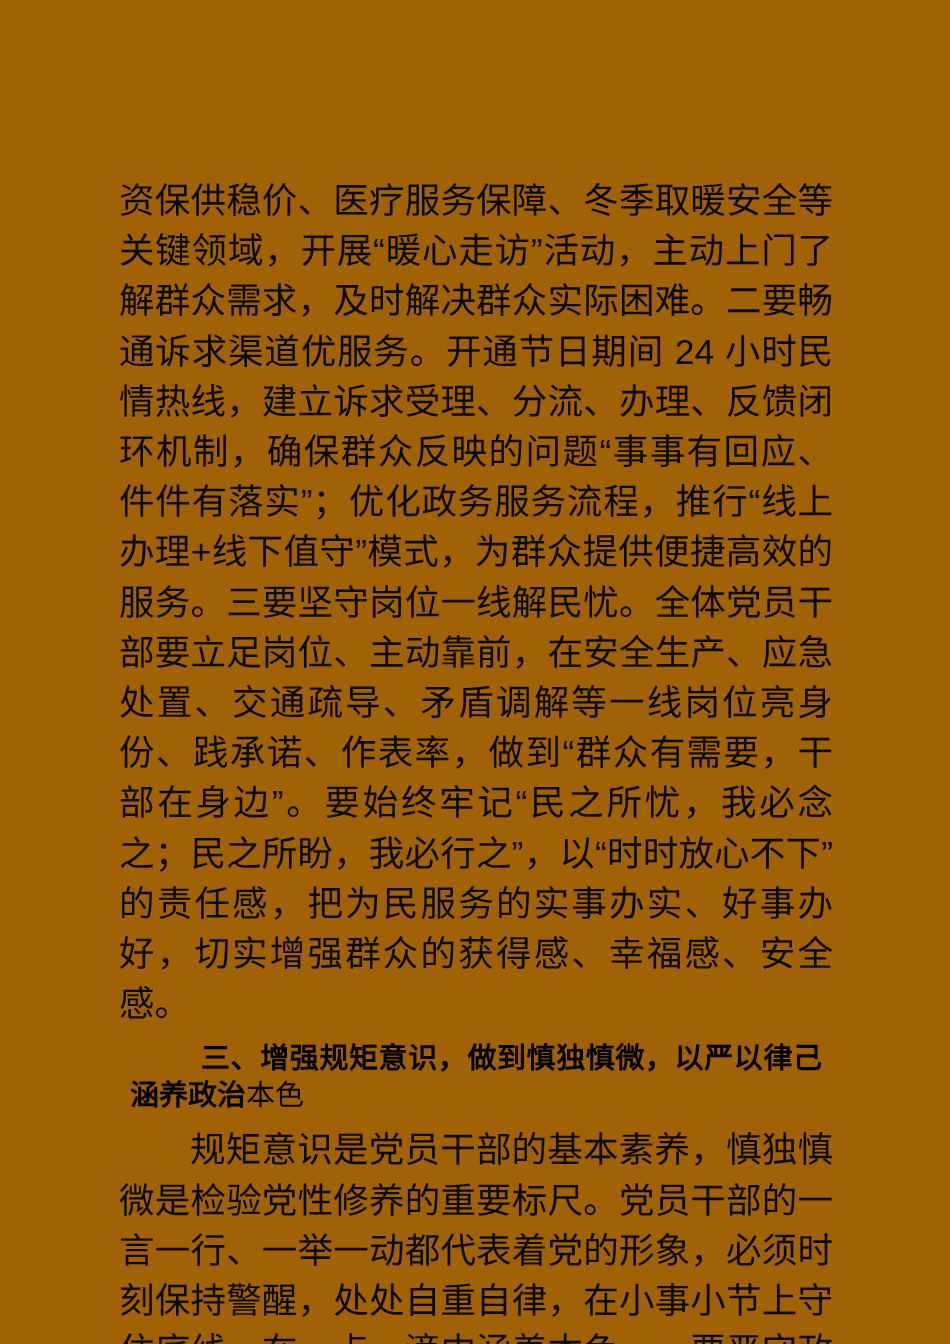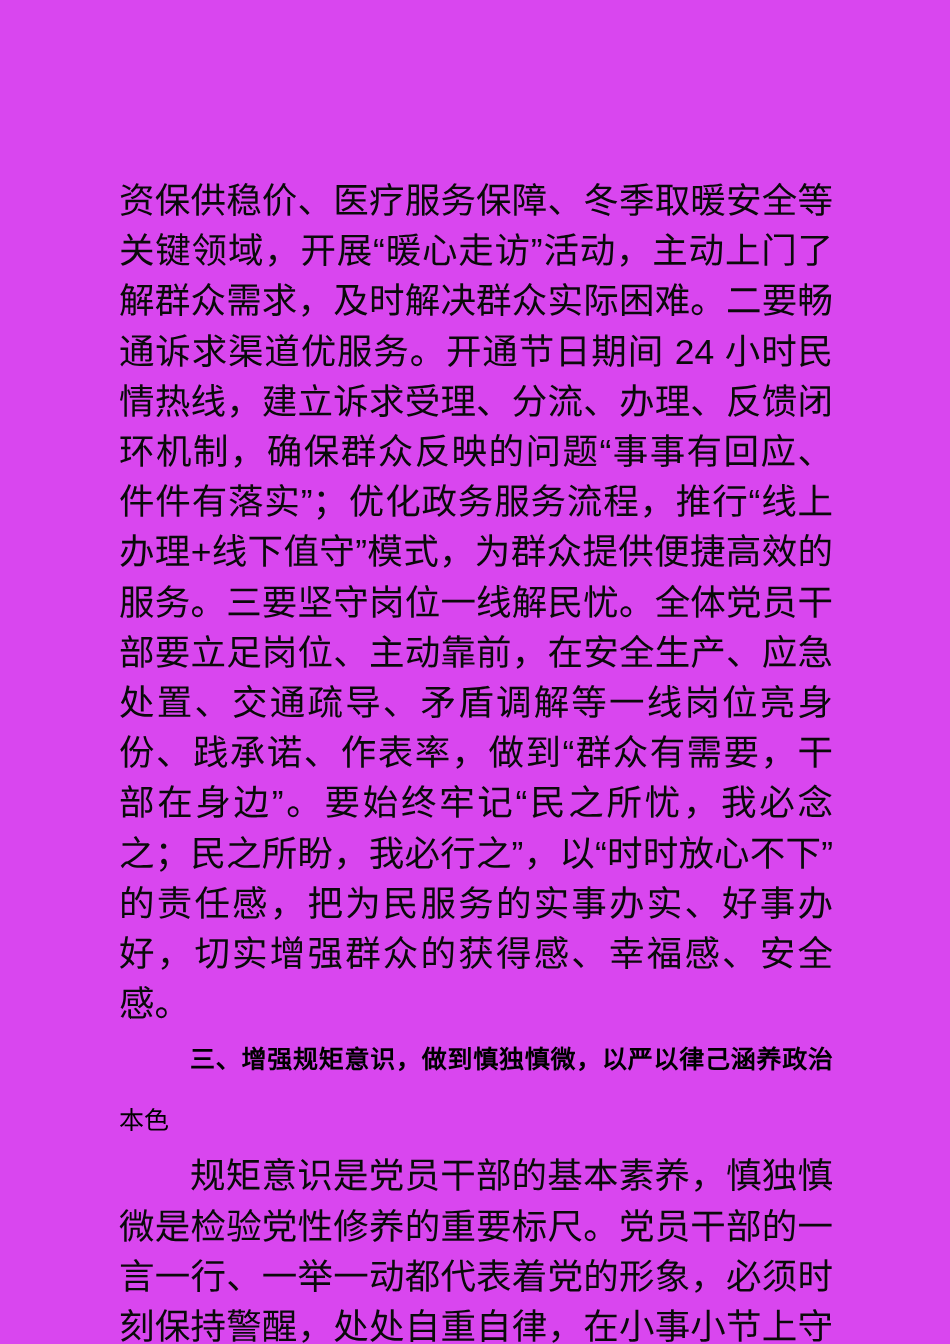--- a/index.html
+++ b/index.html
@@ -12,21 +12,21 @@
   body {
     font-family: "Liberation Sans", "DejaVu Sans", sans-serif;
     color: #000000;
     -webkit-font-smoothing: antialiased;
   }
 
   .page {
     position: relative;
     width: 950px;
     height: 1344px;
-    background: #d946ef;
+    background: #a16207;
     overflow: hidden;
     box-sizing: border-box;
   }
 
   .page-body {
     position: absolute;
     left: 119px;
     top: 176px;
     width: 714px;
   }
@@ -45,23 +45,23 @@
     font-weight: 400;
     color: #0a0a0a;
   }
 
   .para.indent {
     text-indent: 71px;
   }
 
   
   .heading {
-    margin: 0;
-    font-size: 25px;
-    line-height: 61px;
+    margin: 11px;
+    font-size: 29px;
+    line-height: 37px;
     text-align: justify;
     text-justify: inter-character;
     text-align-last: left;
     word-break: break-all;
     overflow-wrap: break-word;
     text-indent: 71px;
     font-weight: 700;
     color: #000000;
   }
 

